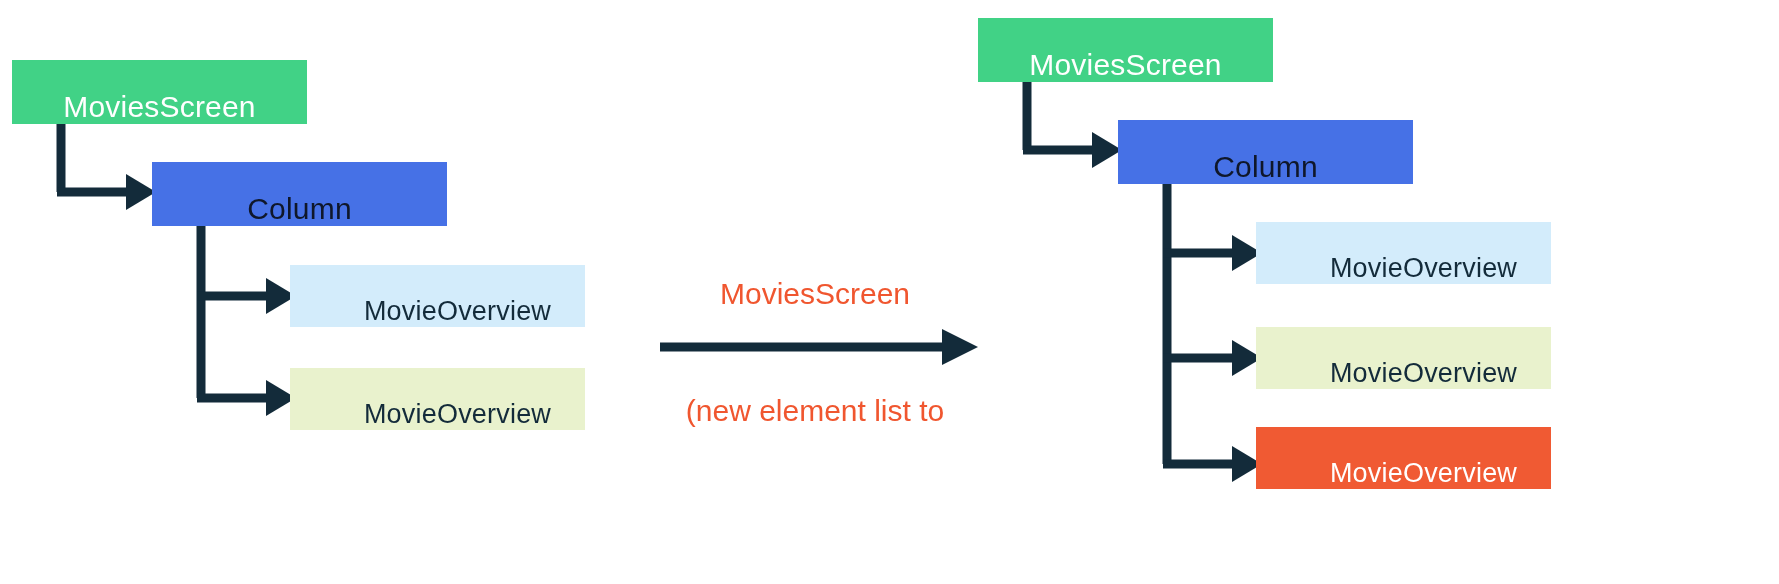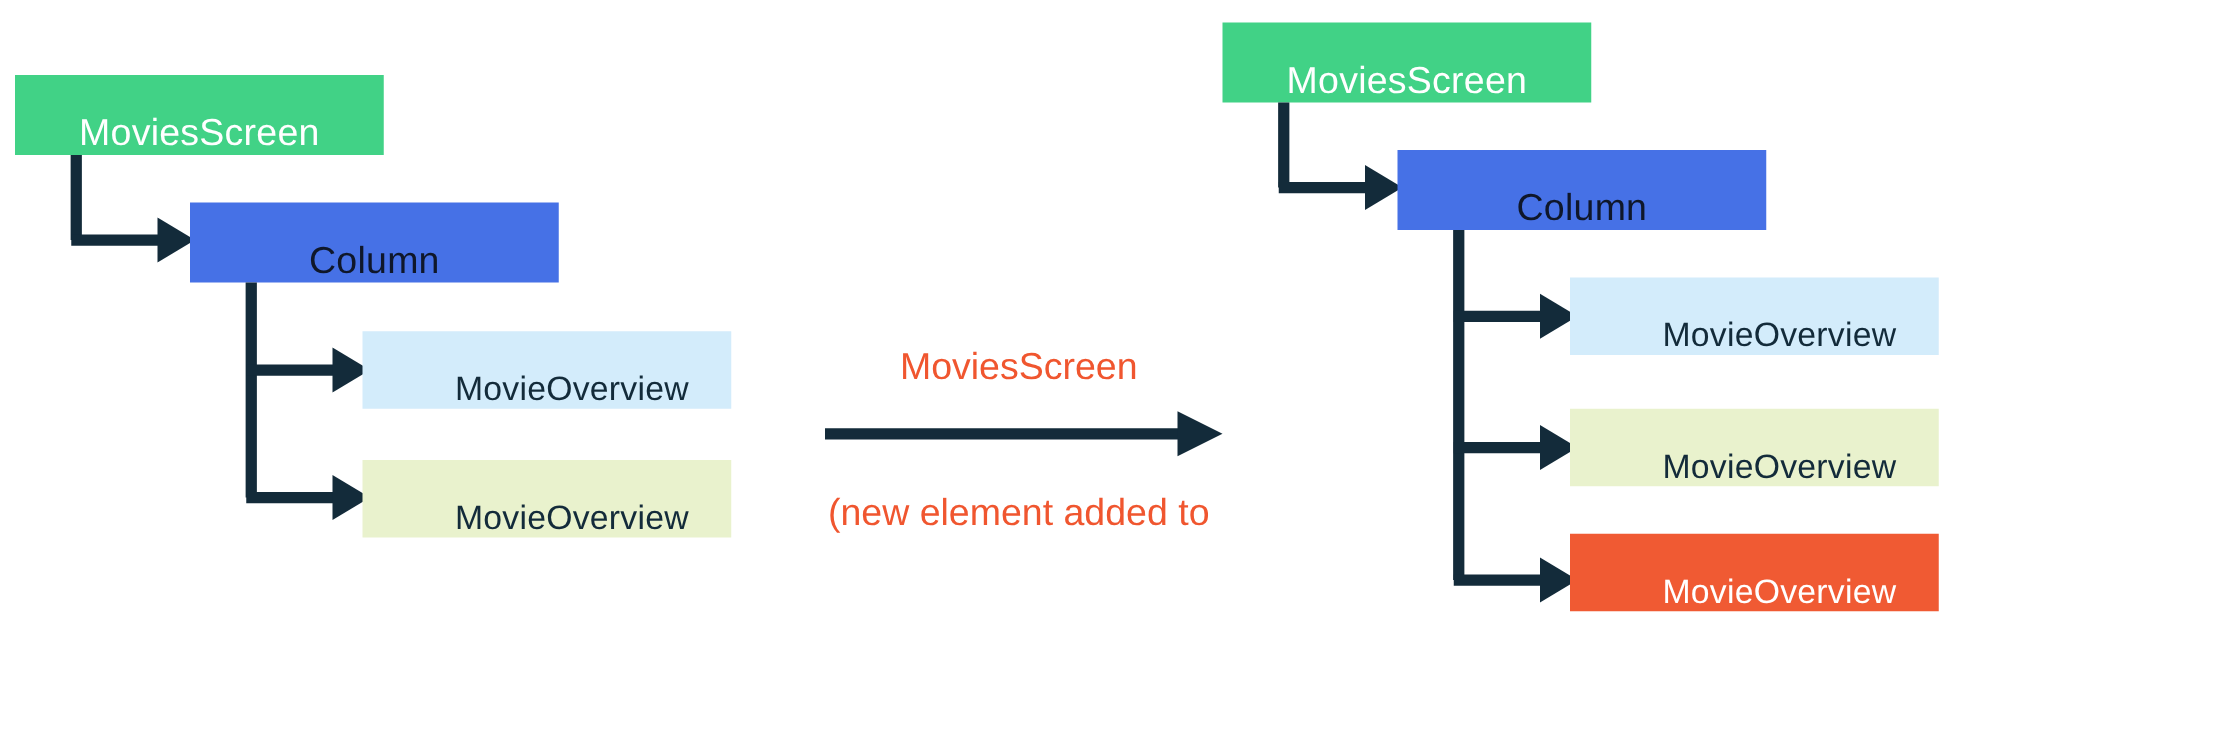--- a/index.html
+++ b/index.html
@@ -92,21 +92,21 @@
     <div class="node node-sm n-ov-green" style="left:290px; top:368px; width:295px; height:62px;">
       <span>MovieOverview</span>
     </div>
 
   </div>
 
   <div>
 
     <div class="caption" style="left:650px; top:196px; width:330px;">
       <span class="caption-line">MoviesScreen</span>
-      <span class="caption-line">(new element added to</span>
+      <span class="caption-line">(new element list to</span>
     </div>
 
     <div class="edge" style="left:660px; top:322px;">
       <svg width="320" height="50" viewBox="0 0 320 50">
         <path d="M0,25 L288,25" stroke="#132b3a" stroke-width="9" fill="none"></path>
         <path d="M282,7 L318,25 L282,43 Z" fill="#132b3a"></path>
       </svg>
     </div>
 
   </div>

